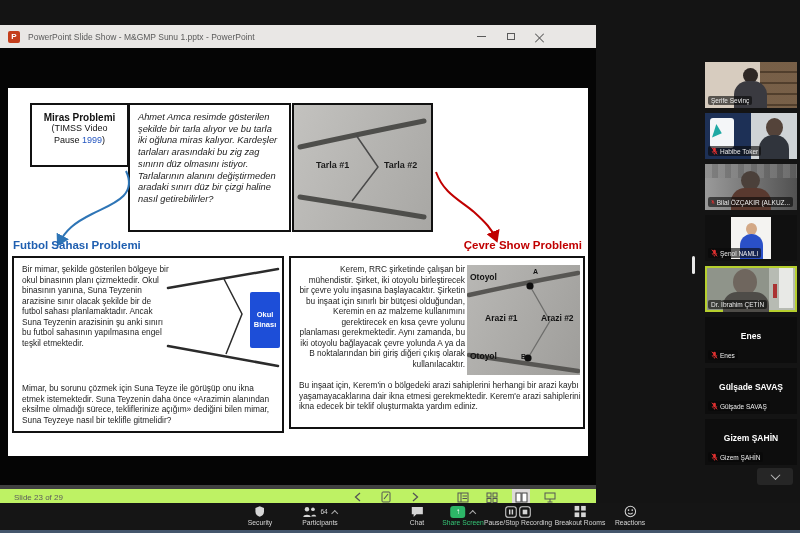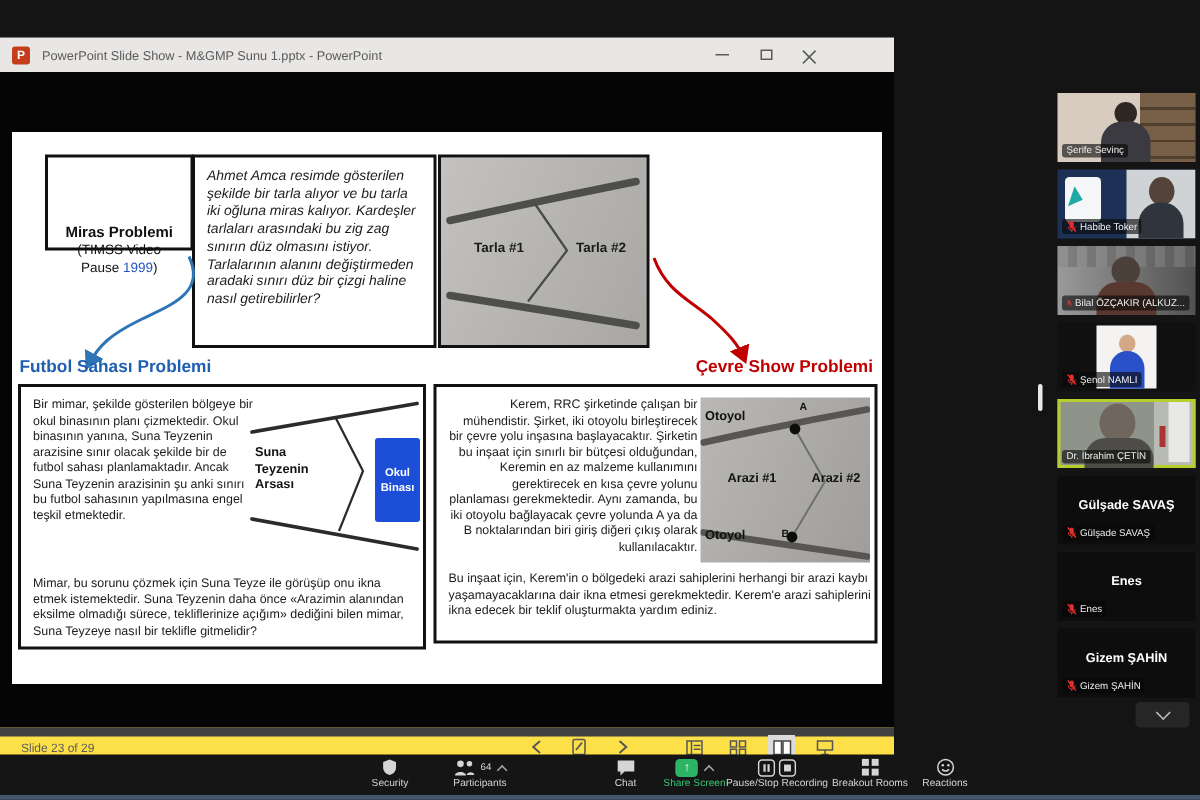--- a/index.html
+++ b/index.html
@@ -21,21 +21,21 @@
   .x-glyph { position:relative; width:9px; height:9px; }
   .x-glyph::before,.x-glyph::after { content:""; position:absolute; left:4px; top:0; width:1px; height:12px; background:#5a5a5a; }
   .x-glyph::before { transform:rotate(45deg);} .x-glyph::after { transform:rotate(-45deg);}
 
   .show-area { position:absolute; left:0; top:23px; width:596px; height:437px; background:#050505; }
   .slide { position:absolute; left:8px; top:40px; width:580px; height:368px; background:#ffffff; }
 
   
   .miras-box { position:absolute; left:22px; top:15px; width:99px; height:64px; border:2px solid #111;
                text-align:center; padding-top:7px; }
-  .miras-title { font-size:10px; font-weight:bold; color:#111;margin-top:38px; }
+  .miras-title { font-size:10px; font-weight:bold; color:#111; }
   .miras-sub { font-size:9px; color:#111; line-height:1.3; }
   .year-blue { color:#2456c0; }
 
   .intro-box { position:absolute; left:120px; top:15px; width:163px; height:129px; border:2px solid #111;
                padding:7px 6px 0 8px; }
   .intro-text { font-size:9.3px; line-height:1.26; color:#1c1c1c;font-style:italic; }
 
   .tarla-box { position:absolute; left:284px; top:15px; width:141px; height:129px; border:2px solid #111;
                background:linear-gradient(115deg,#c3c2bf 0%,#b4b3b0 55%,#a8a7a4 100%); }
   .tarla-label { position:absolute; font-size:9px; font-weight:bold; color:#1a1a1a; }
@@ -62,22 +62,22 @@
 
   .cevre-diagram { position:absolute; left:176px; top:7px; width:113px; height:110px;
                    background:linear-gradient(115deg,#b9b8b5 0%,#a9a8a5 60%,#9e9d9a 100%); }
   .cd-label { position:absolute; font-size:8.5px; font-weight:bold; color:#111; }
   .otoyol-top { left:3px; top:7px; }
   .otoyol-bottom { left:3px; top:86px; }
   .pt-a { left:66px; top:3px; font-size:7px; }
   .pt-b { left:54px; top:88px; font-size:7px; }
   .arazi-1 { left:18px; top:48px; } .arazi-2 { left:74px; top:48px; }
 
-  .statusbar { position:absolute; left:0; top:460px; width:596px; height:20px; background:#fde047;
-               border-top:6px solid #404040; display:flex; align-items:center; }
+  .statusbar { position:absolute; left:0; top:460px; width:596px; height:20px; background:#bef264;
+               border-top:4px solid #404040; display:flex; align-items:center; }
   .slide-counter { position:absolute; left:14px; font-size:8px; color:#5c5c5c; }
   .sb-icons { position:absolute; left:348px; display:flex; align-items:center; gap:11px; }
   .sb-icons .gap { width:8px; }
   .sb-btn { display:flex; align-items:center; justify-content:center; width:18px; height:16px; color:#555; }
   .sb-btn.active { background:#dddbd9; }
 
   
   .panel { position:absolute; left:705px; top:62px; width:92px; }
   .tile { position:relative; width:92px; height:46px; margin-bottom:5px; background:#0c0c0c; overflow:hidden; }
   .tile.active { outline:2px solid #b6cf2e; outline-offset:-2px; }
@@ -206,21 +206,20 @@
         <div class="cevre-heading">Çevre Show Problemi</div>
 
         <div class="futbol-box">
           <div class="prob-para fb-para1">Bir mimar, şekilde gösterilen bölgeye bir okul binasının planı çizmektedir. Okul binasının yanına, Suna Teyzenin arazisine sınır olacak şekilde bir de futbol sahası planlamaktadır. Ancak Suna Teyzenin arazisinin şu anki sınırı bu futbol sahasının yapılmasına engel teşkil etmektedir.</div>
           <div class="suna-diagram">
             <svg width="116" height="112" viewBox="0 0 116 112">
               <path d="M2,22 L112,3" stroke="#2b2b2b" stroke-width="2.5" fill="none" stroke-linecap="round"></path>
               <path d="M2,80 L112,100" stroke="#2b2b2b" stroke-width="2.5" fill="none" stroke-linecap="round"></path>
               <path d="M58,13 L76,48 L60,88" stroke="#2b2b2b" stroke-width="1.5" fill="none"></path>
             </svg>
-            <div class="arsa-label">Suna Teyzenin Arsası</div>
             <div class="okul-box">Okul Binası</div>
           </div>
           <div class="prob-para fb-para2">Mimar, bu sorunu çözmek için Suna Teyze ile görüşüp onu ikna etmek istemektedir. Suna Teyzenin daha önce «Arazimin alanından eksilme olmadığı sürece, tekliflerinize açığım» dediğini bilen mimar, Suna Teyzeye nasıl bir teklifle gitmelidir?</div>
         </div>
 
         <div class="cevre-box">
           <div class="prob-para cv-para1">Kerem, RRC şirketinde çalışan bir mühendistir. Şirket, iki otoyolu birleştirecek bir çevre yolu inşasına başlayacaktır. Şirketin bu inşaat için sınırlı bir bütçesi olduğundan, Keremin en az malzeme kullanımını gerektirecek en kısa çevre yolunu planlaması gerekmektedir. Aynı zamanda, bu iki otoyolu bağlayacak çevre yolunda A ya da B noktalarından biri giriş diğeri çıkış olarak kullanılacaktır.</div>
           <div class="cevre-diagram">
             <svg width="113" height="110" viewBox="0 0 113 110">
               <path d="M2,30 Q56,18 111,8" stroke="#575653" stroke-width="4.5" fill="none" stroke-linecap="round"></path>
@@ -353,40 +352,40 @@
       <span class="door"></span>
       <span class="book"></span>
       <span class="head"></span>
       <span class="torso"></span>
       <div class="nametag">
           <span>Dr. İbrahim ÇETİN</span>
         </div>
     </div>
 
     <div class="tile t-dark">
+      <div class="cname">Enes</div>
+      <div class="nametag">
+        <svg width="7" height="8" viewBox="0 0 10 12">
+            <path d="M5 1a2 2 0 0 1 2 2v3a2 2 0 0 1-4 0V3a2 2 0 0 1 2-2z" fill="#e03030"></path>
+            <path d="M1.5 6a3.5 3.5 0 0 0 7 0 M5 9.5v2" stroke="#e03030" fill="none"></path>
+            <line x1="1" y1="1" x2="9" y2="11" stroke="#e03030" stroke-width="1.4"></line>
+          </svg>
+        <span>Enes</span>
+      </div>
+    </div>
+
+    <div class="tile t-dark">
       <div class="cname">Gülşade SAVAŞ</div>
       <div class="nametag">
         <svg width="7" height="8" viewBox="0 0 10 12">
             <path d="M5 1a2 2 0 0 1 2 2v3a2 2 0 0 1-4 0V3a2 2 0 0 1 2-2z" fill="#e03030"></path>
             <path d="M1.5 6a3.5 3.5 0 0 0 7 0 M5 9.5v2" stroke="#e03030" fill="none"></path>
             <line x1="1" y1="1" x2="9" y2="11" stroke="#e03030" stroke-width="1.4"></line>
           </svg>
         <span>Gülşade SAVAŞ</span>
-      </div>
-    </div>
-
-    <div class="tile t-dark">
-      <div class="cname">Enes</div>
-      <div class="nametag">
-        <svg width="7" height="8" viewBox="0 0 10 12">
-            <path d="M5 1a2 2 0 0 1 2 2v3a2 2 0 0 1-4 0V3a2 2 0 0 1 2-2z" fill="#e03030"></path>
-            <path d="M1.5 6a3.5 3.5 0 0 0 7 0 M5 9.5v2" stroke="#e03030" fill="none"></path>
-            <line x1="1" y1="1" x2="9" y2="11" stroke="#e03030" stroke-width="1.4"></line>
-          </svg>
-        <span>Enes</span>
       </div>
     </div>
 
     <div class="tile t-dark">
       <div class="cname">Gizem ŞAHİN</div>
       <div class="nametag">
         <svg width="7" height="8" viewBox="0 0 10 12">
             <path d="M5 1a2 2 0 0 1 2 2v3a2 2 0 0 1-4 0V3a2 2 0 0 1 2-2z" fill="#e03030"></path>
             <path d="M1.5 6a3.5 3.5 0 0 0 7 0 M5 9.5v2" stroke="#e03030" fill="none"></path>
             <line x1="1" y1="1" x2="9" y2="11" stroke="#e03030" stroke-width="1.4"></line>

